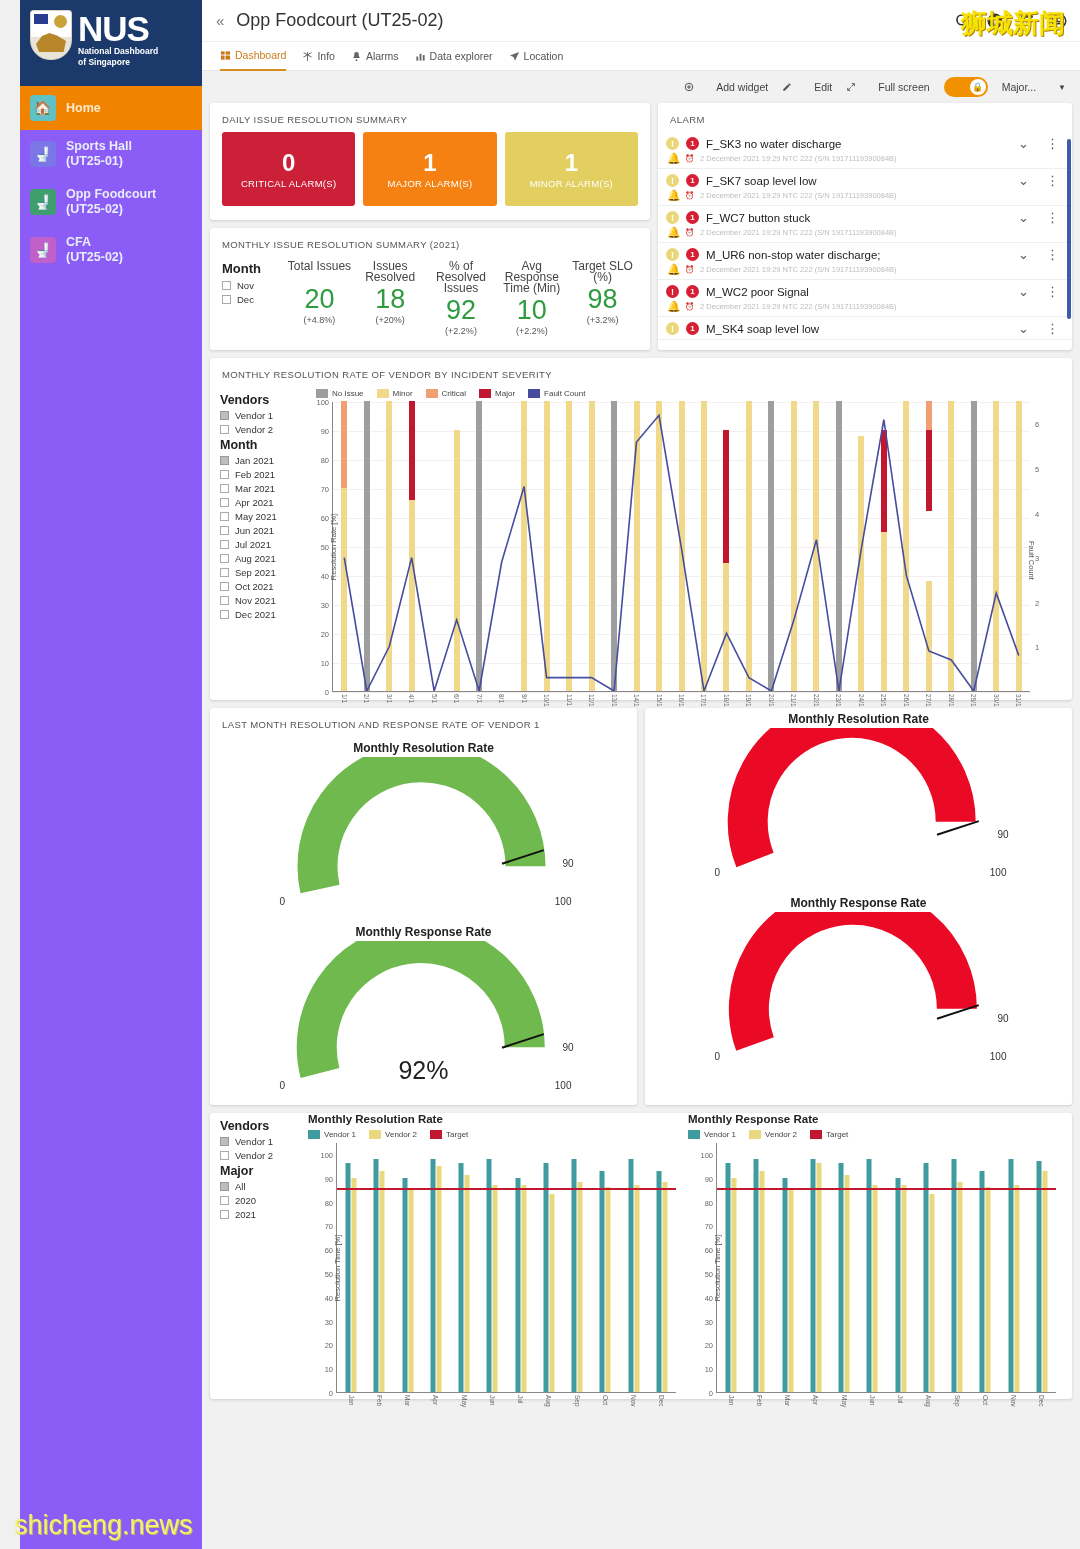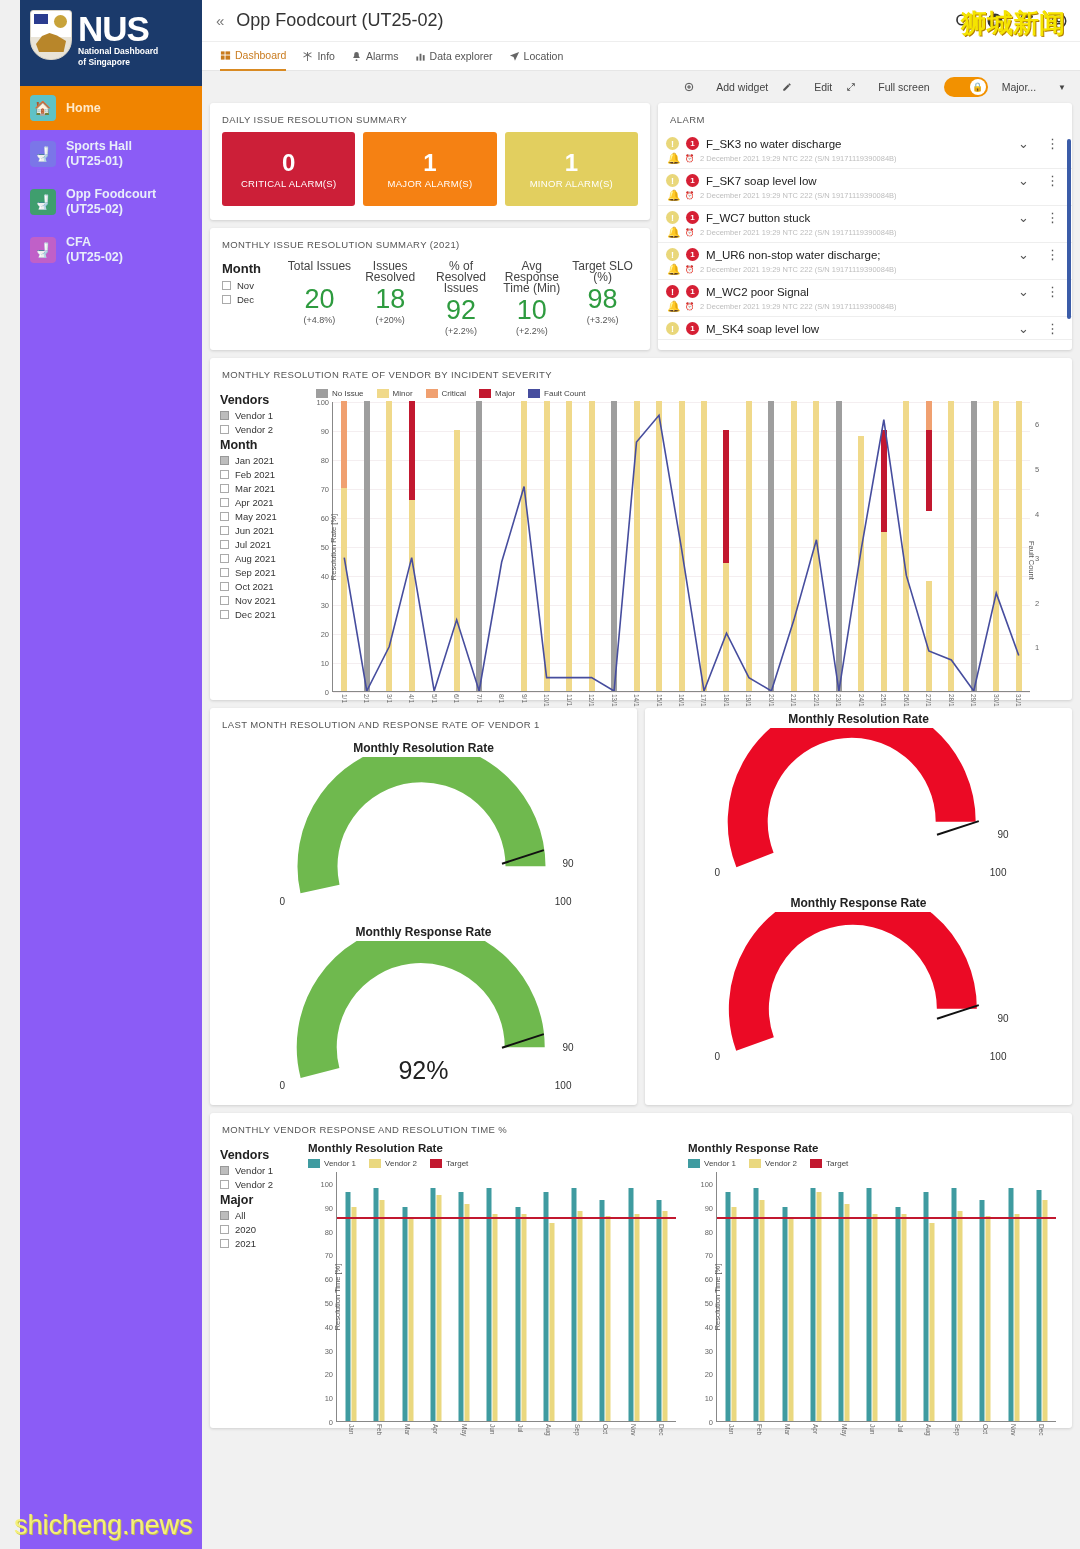--- a/index.html
+++ b/index.html
@@ -806,21 +806,20 @@
         <div class="g-lbl g-0">0</div>
         <div class="g-lbl g-100">100</div>
         <div class="g-lbl g-90">90</div>
       </div>
     </div>
             </div>
         </div>
       </div>
 
       <div class="card">
-        <div class="card-title">MONTHLY VENDOR RESPONSE AND RESOLUTION TIME %</div>
         <div class="dual">
           <div class="filters">
             <div class="flt-h">Vendors</div>
             <div id="bot-vendors">
     <div class="chk">
       <span class="chkbox on"></span>
       <span>Vendor 1</span>
     </div>
     <div class="chk">
       <span class="chkbox"></span>

